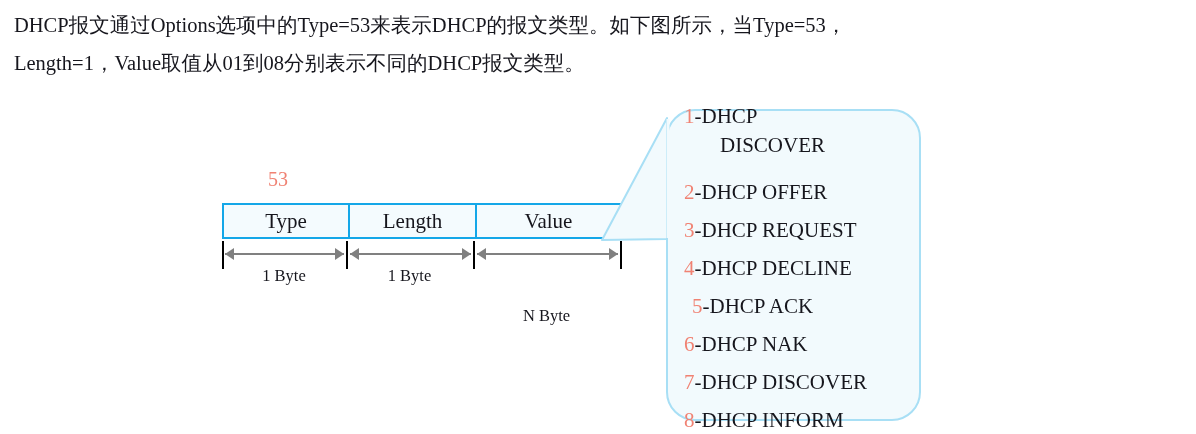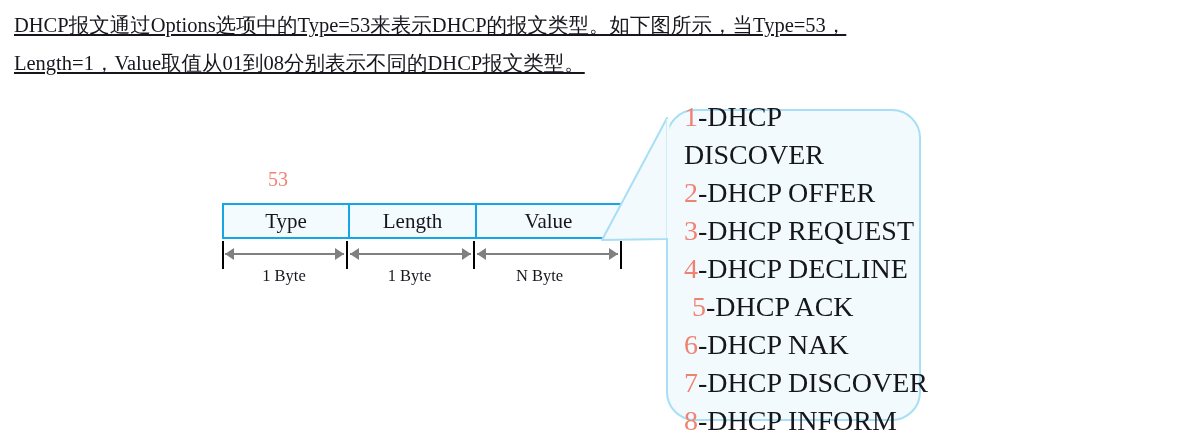--- a/index.html
+++ b/index.html
@@ -20,21 +20,20 @@
   .para {
     position: absolute;
     left: 14px;
     top: 6px;
     width: 1176px;
     font-size: 20.5px;
     line-height: 38px;
     letter-spacing: 0px;
     color: #16161d;
     white-space: nowrap;
-    text-decoration: underline;
   }
   .para-line { display: block; }
 
   
   .diagram {
     position: absolute;
     left: 0;
     top: 95px;
     width: 1196px;
     height: 339px;
@@ -119,21 +118,21 @@
 
   .dimlabel {
     position: absolute;
     top: 25px;
     font-size: 16.5px;
     color: #16161d;
     text-align: center;
   }
   .dimlabel.d0 { left: 0px;   width: 124px; }
   .dimlabel.d1 { left: 124px; width: 127px; }
-  .dimlabel.d2 { left: 244px; width: 147px; }
+  .dimlabel.d2 { left: 251px; width: 147px; margin-top: 40px; }
 
   
   .callout-svg {
     position: absolute;
     left: 600px;
     top: 0px;
     width: 340px;
     height: 339px;
     overflow: visible;
   }
@@ -141,21 +140,21 @@
   
   .msglist {
     position: absolute;
     left: 684px;
     top: 0px;
     width: 250px;
   }
   .msgitem {
     position: absolute;
     left: 0;
-    font-size: 28px;
+    font-size: 21px;
     line-height: 21px;
     color: #16161d;
     white-space: nowrap;
   }
   .num { color: #f08273; }
 </style>
 </head>
 <body>
 
 <div class="para">
@@ -200,21 +199,21 @@
 
     <path d="M 67 23 L 2 145 L 67 144 Z" fill="#f2fafd" stroke="#a8dff5" stroke-width="2" stroke-linejoin="round"></path>
 
     <rect x="67" y="15" width="253" height="310" rx="28" ry="28" fill="#f2fafd" stroke="#a8dff5" stroke-width="2"></rect>
 
     <path d="M 68 24 L 68 143" stroke="#f2fafd" stroke-width="3" fill="none"></path>
   </svg>
 
   <div class="msglist">
     <div class="msgitem" style="top:11px;"><span class="num">1</span><span>-</span><span>DHCP</span></div>
-    <div class="msgitem" style="top:49px;"><span class="num"></span><span></span><span>DISCOVER</span></div>
+    <div class="msgitem" style="top:40px;margin-left:36px;"><span class="num"></span><span></span><span>DISCOVER</span></div>
     <div class="msgitem" style="top:87px;"><span class="num">2</span><span>-</span><span>DHCP OFFER</span></div>
     <div class="msgitem" style="top:125px;"><span class="num">3</span><span>-</span><span>DHCP REQUEST</span></div>
     <div class="msgitem" style="top:163px;"><span class="num">4</span><span>-</span><span>DHCP DECLINE</span></div>
     <div class="msgitem" style="top:201px;margin-left:8px;"><span class="num">5</span><span>-</span><span>DHCP ACK</span></div>
     <div class="msgitem" style="top:239px;font-family:Liberation Serif, serif;"><span class="num">6</span><span>-</span><span>DHCP NAK</span></div>
     <div class="msgitem" style="top:277px;"><span class="num">7</span><span>-</span><span>DHCP DISCOVER</span></div>
     <div class="msgitem" style="top:315px;"><span class="num">8</span><span>-</span><span>DHCP INFORM</span></div>
   </div>
 
 </div>

